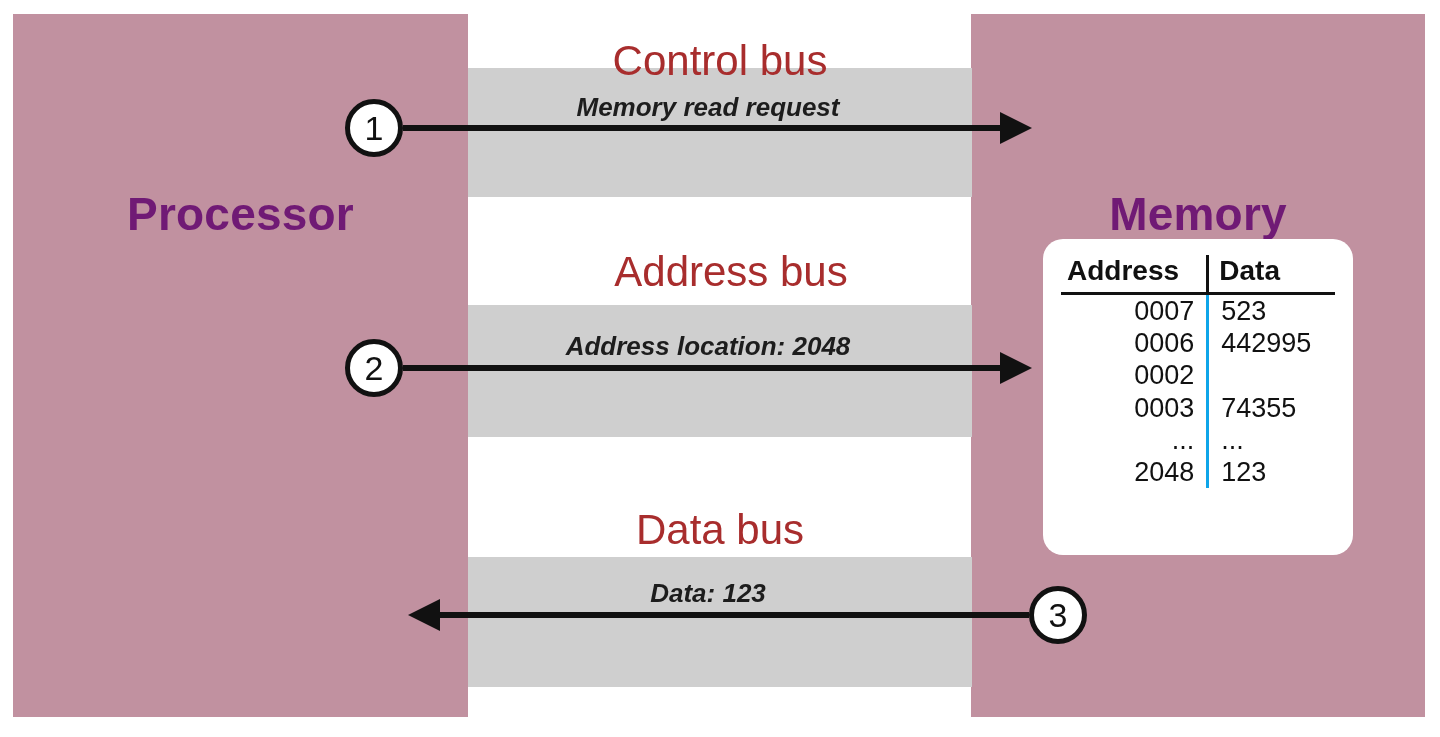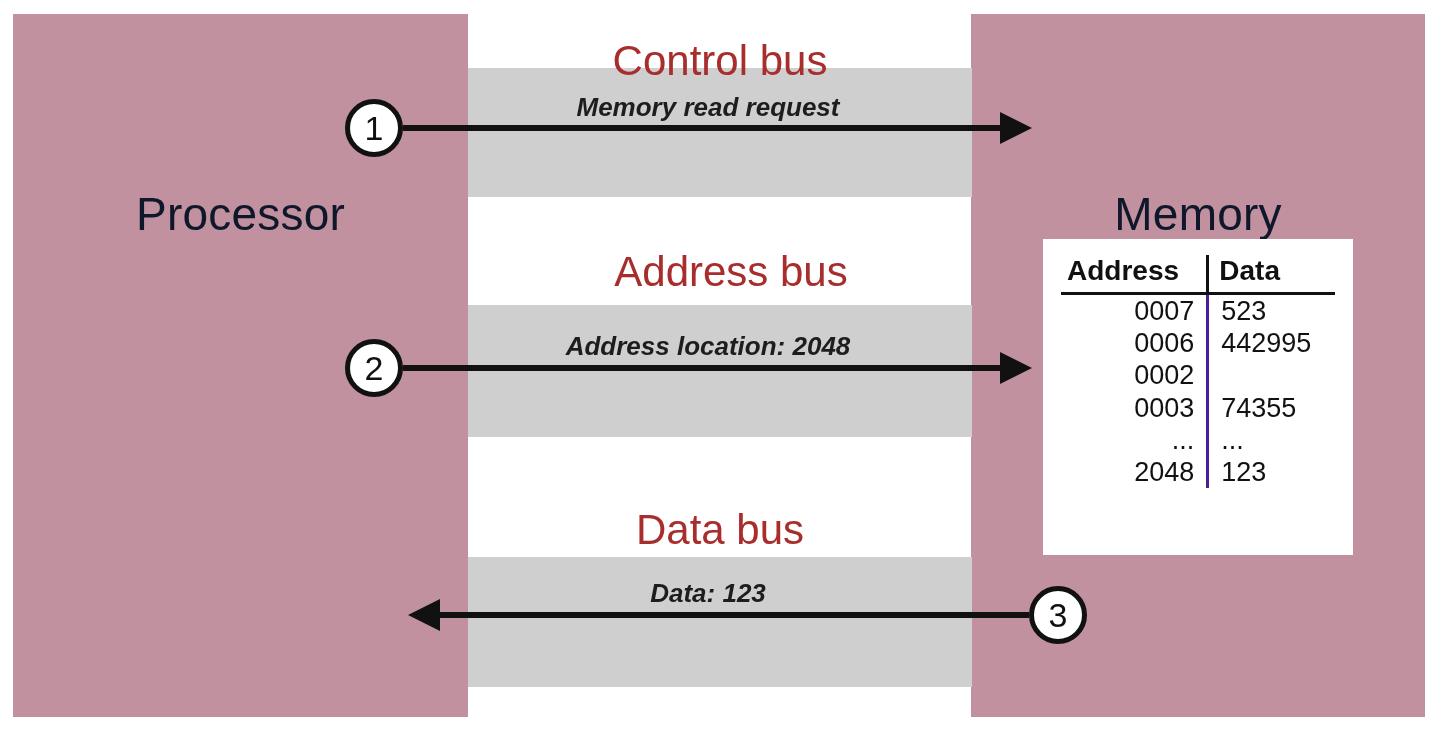--- a/index.html
+++ b/index.html
@@ -24,23 +24,23 @@
     background: #c191a0;
     box-sizing: border-box;
   }
   #processor-block { left: 13px;  top: 14px; width: 455px; height: 703px; }
   #memory-block    { left: 971px; top: 14px; width: 454px; height: 703px; }
 
   .block-label {
     position: absolute;
     width: 100%;
     text-align: center;
-    color: #0f172a;
+    color: #701a75;
     font-size: 46px;
-    font-weight: normal;
+    font-weight: bold;
     letter-spacing: 0.2px;
     white-space: nowrap;
   }
   #processor-label { top: 173px; }
   #memory-label    { top: 173px; }
 
   
   .bus-band {
     position: absolute;
     left: 468px;
@@ -117,20 +117,21 @@
   
   #memory-table-panel {
     position: absolute;
     left: 1043px;
     top: 239px;
     width: 310px;
     height: 316px;
     background: #ffffff;
     box-sizing: border-box;
     padding: 16px 18px 0 18px;
+    border-radius: 20px;
   }
   #memory-table {
     border-collapse: collapse;
     width: 100%;
     font-size: 27px;
     color: #111111;
   }
   #memory-table th {
     font-weight: bold;
     font-size: 28px;
@@ -150,21 +151,21 @@
     text-align: right;
     padding-right: 12px;
   }
   #memory-table td.col-data {
     text-align: left;
     padding-left: 12px;
   }
   
   #memory-table th.col-data,
   #memory-table td.col-data {
-    border-left: 3px solid #4c1d95;
+    border-left: 3px solid #0ea5e9;
   }
   #memory-table th.col-data { border-left: 3px solid #111111; }
 </style>
 </head>
 <body>
 
 <div id="stage">
 
   <div class="block" id="processor-block">
     <div class="block-label" id="processor-label">Processor</div>

